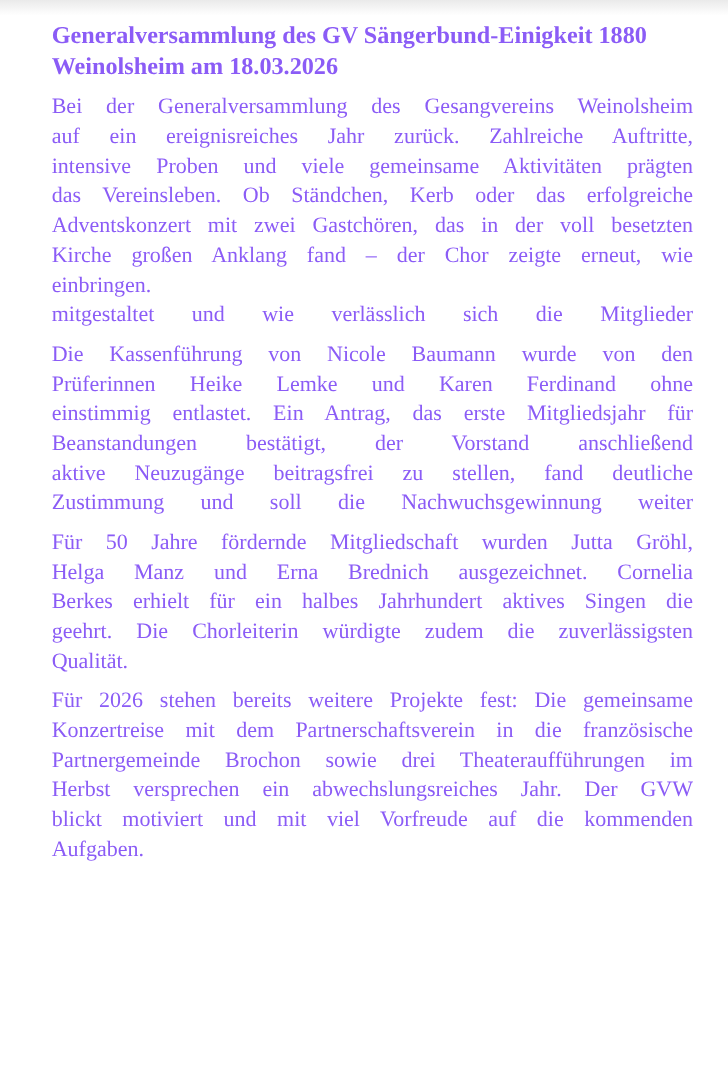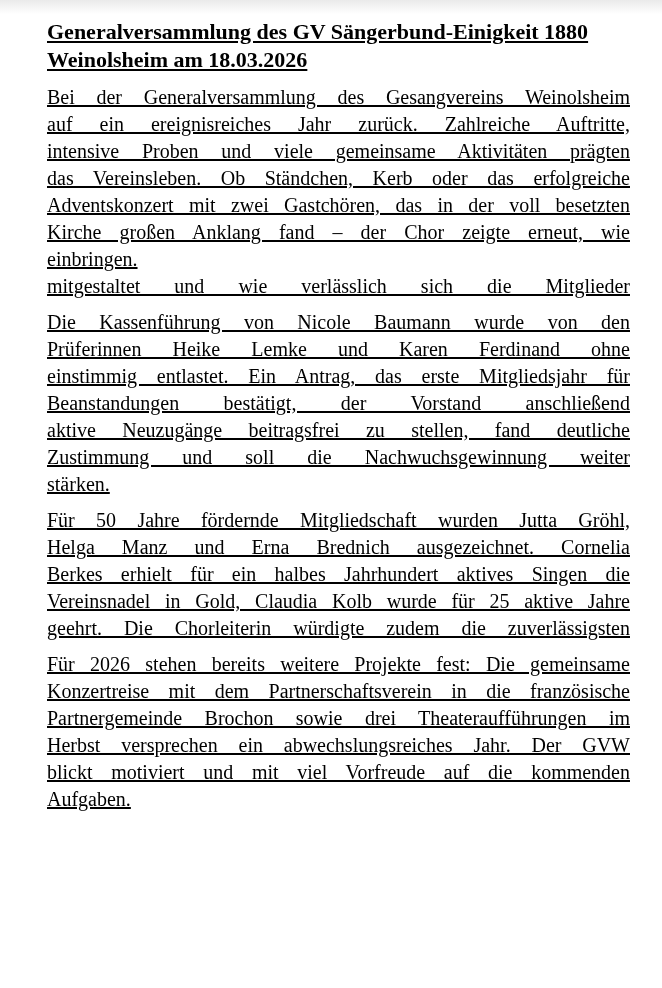--- a/index.html
+++ b/index.html
@@ -5,22 +5,21 @@
   html, body { margin: 0; padding: 0; background: #ffffff; }
   .page {
     position: relative;
     width: 662px;
     height: 988px;
     box-sizing: border-box;
     padding: 18px 32px 0 47px;
     background: #ffffff;
     overflow: hidden;
     font-family: "Liberation Serif", "DejaVu Serif", serif;
-    color: #000000;
-    text-decoration: underline;
+    color: #8b5cf6;
   }
   
   .page::before {
     content: "";
     position: absolute;
     top: 0; left: 0; right: 0;
     height: 14px;
     background: linear-gradient(to bottom, #eaeaea 0%, rgba(255,255,255,0) 100%);
     pointer-events: none;
   }
@@ -65,28 +64,27 @@
         <div class="line last">einbringen.</div>
         <div class="line">mitgestaltet und wie verlässlich sich die Mitglieder</div>
       </div>
       <div class="para">
         <div class="line">Die Kassenführung von Nicole Baumann wurde von den</div>
         <div class="line">Prüferinnen Heike Lemke und Karen Ferdinand ohne</div>
         <div class="line">einstimmig entlastet. Ein Antrag, das erste Mitgliedsjahr für</div>
         <div class="line">Beanstandungen bestätigt, der Vorstand anschließend</div>
         <div class="line">aktive Neuzugänge beitragsfrei zu stellen, fand deutliche</div>
         <div class="line">Zustimmung und soll die Nachwuchsgewinnung weiter</div>
-        <div class="line last">stärken.</div>
       </div>
       <div class="para">
         <div class="line">Für 50 Jahre fördernde Mitgliedschaft wurden Jutta Gröhl,</div>
         <div class="line">Helga Manz und Erna Brednich ausgezeichnet. Cornelia</div>
         <div class="line">Berkes erhielt für ein halbes Jahrhundert aktives Singen die</div>
-        <div class="line">Vereinsnadel in Gold, Claudia Kolb wurde für 25 aktive Jahre</div>
         <div class="line">geehrt. Die Chorleiterin würdigte zudem die zuverlässigsten</div>
+        <div class="line last">Qualität.</div>
       </div>
       <div class="para">
         <div class="line">Für 2026 stehen bereits weitere Projekte fest: Die gemeinsame</div>
         <div class="line">Konzertreise mit dem Partnerschaftsverein in die französische</div>
         <div class="line">Partnergemeinde Brochon sowie drei Theateraufführungen im</div>
         <div class="line">Herbst versprechen ein abwechslungsreiches Jahr. Der GVW</div>
         <div class="line">blickt motiviert und mit viel Vorfreude auf die kommenden</div>
         <div class="line last">Aufgaben.</div>
       </div>
     </main>

